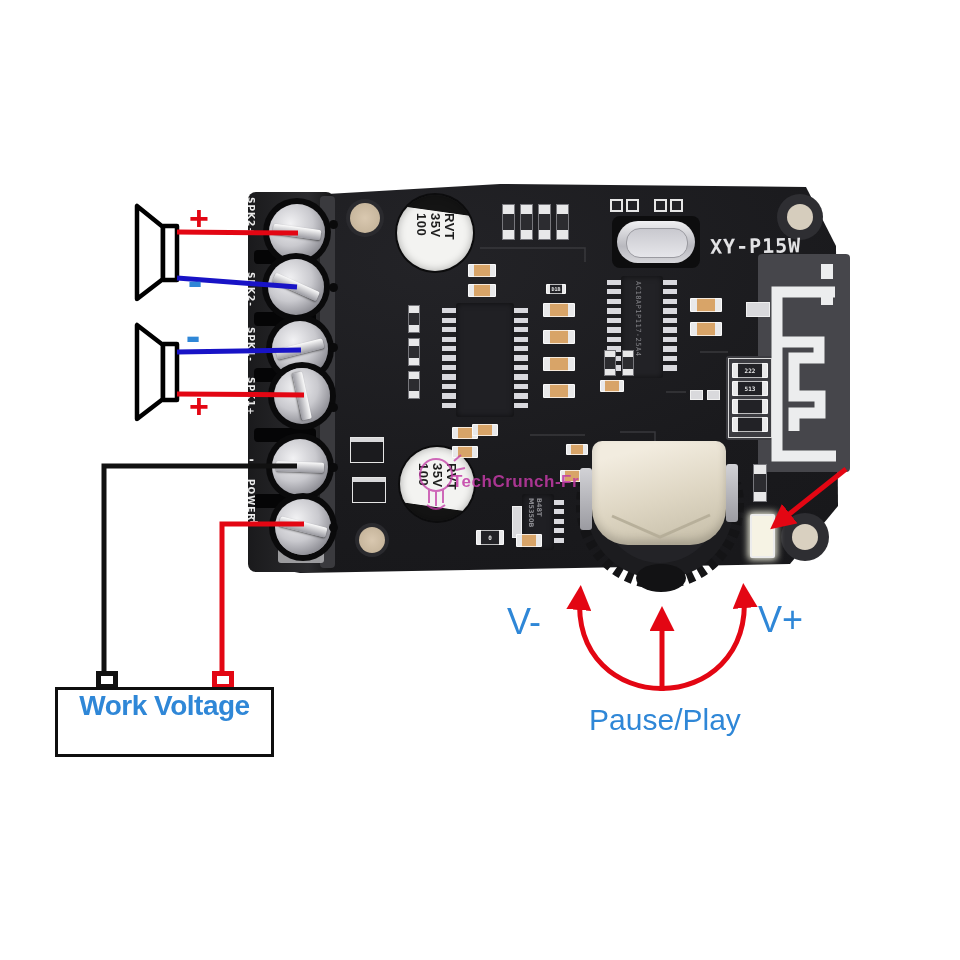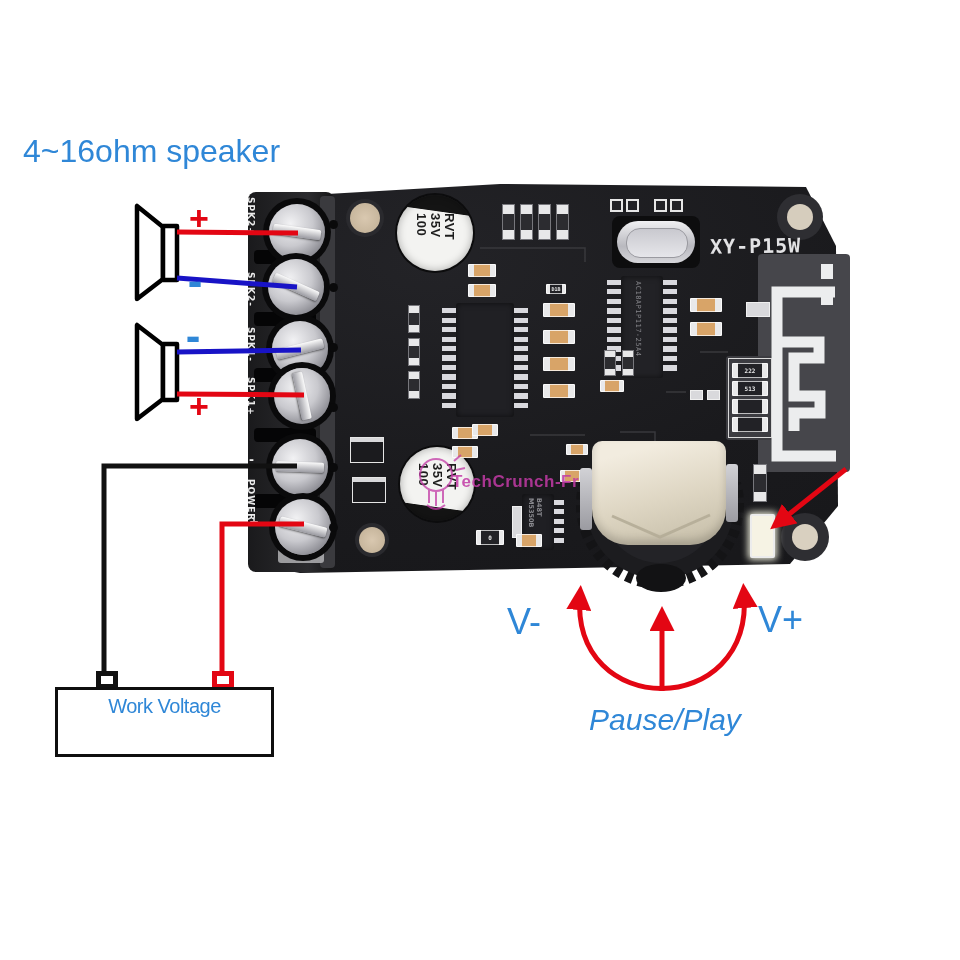--- a/index.html
+++ b/index.html
@@ -71,24 +71,24 @@
   .model{position:absolute;left:710px;top:234px;font:bold 20px "DejaVu Sans Mono",monospace;
          color:#e2e2e4;letter-spacing:1px;transform:rotate(-1deg);}
   .wm{position:absolute;left:452px;top:472px;font:bold 17px "Liberation Sans",sans-serif;
       color:var(--magenta);opacity:.85;letter-spacing:.5px;}
   
   .title{left:23px;top:133px;font-size:32px;}
   .sgn{position:absolute;font-weight:700;width:34px;text-align:center;}
   .ledtxt{left:851px;top:410px;font-size:26px;line-height:31px;}
   .vmin{left:507px;top:601px;font-size:36px;}
   .vplus{left:758px;top:599px;font-size:36px;}
-  .pp{left:565px;top:703px;width:200px;text-align:center;font-size:30px;font-style:italic;}
+  .pp{left:565px;top:703px;width:200px;text-align:center;font-size:30px;}
   .pbox{position:absolute;left:55px;top:687px;width:219px;height:70px;background:#fff;
         border:3.5px solid #0f0f0f;box-sizing:border-box;text-align:center;}
-  .pbox div{font-size:20px;line-height:32px;color:var(--blue);letter-spacing:-0.5px;}
+  .pbox div{font-size:28px;line-height:32px;color:var(--blue);letter-spacing:-0.5px;font-weight:bold;}
 </style>
 </head>
 <body>
 
 <div class="stage">
 
   <div class="pcb"></div>
 
   <svg class="lay" viewBox="0 0 960 960">
     <rect x="758" y="254" width="92" height="218" rx="4" fill="#46464b"></rect>
@@ -280,21 +280,20 @@
     <path d="M662,691 L662,616" stroke="#E30613" stroke-width="5" marker-end="url(#arr)"></path>
     <path d="M580,595 C570,720 754,720 744,593" fill="none" stroke="#E30613" stroke-width="5" marker-start="url(#arr)" marker-end="url(#arr)"></path>
     <g stroke="#C23AA6" stroke-width="2" fill="none" opacity=".75">
       <circle cx="436" cy="475" r="16"></circle>
       <path d="M429,489 V503 M436,491 V506 M443,489 V503"></path>
       <path d="M427,505 Q436,513 445,505"></path>
       <path d="M454,461 l7,-6 M456,470 l9,-2"></path>
     </g>
   </svg>
 
-  <div class="txt title">4~16ohm speaker</div>
   <div class="sgn" style="left:182px;top:199px;font-size:34px;color:var(--red);">+</div>
   <div class="sgn" style="left:178px;top:256px;font-size:44px;color:var(--blue);">-</div>
   <div class="sgn" style="left:176px;top:311px;font-size:44px;color:var(--blue);">-</div>
   <div class="sgn" style="left:182px;top:387px;font-size:34px;color:var(--red);">+</div>
   <div class="txt vmin">V-</div>
   <div class="txt vplus">V+</div>
   <div class="txt pp">Pause/Play</div>
 
   <div class="abs" style="left:96px;top:671px;width:22px;height:18px;border:5px solid #111;background:#fff;box-sizing:border-box;"></div>
   <div class="abs" style="left:212px;top:671px;width:22px;height:18px;border:5px solid var(--red);background:#fff;box-sizing:border-box;"></div>

